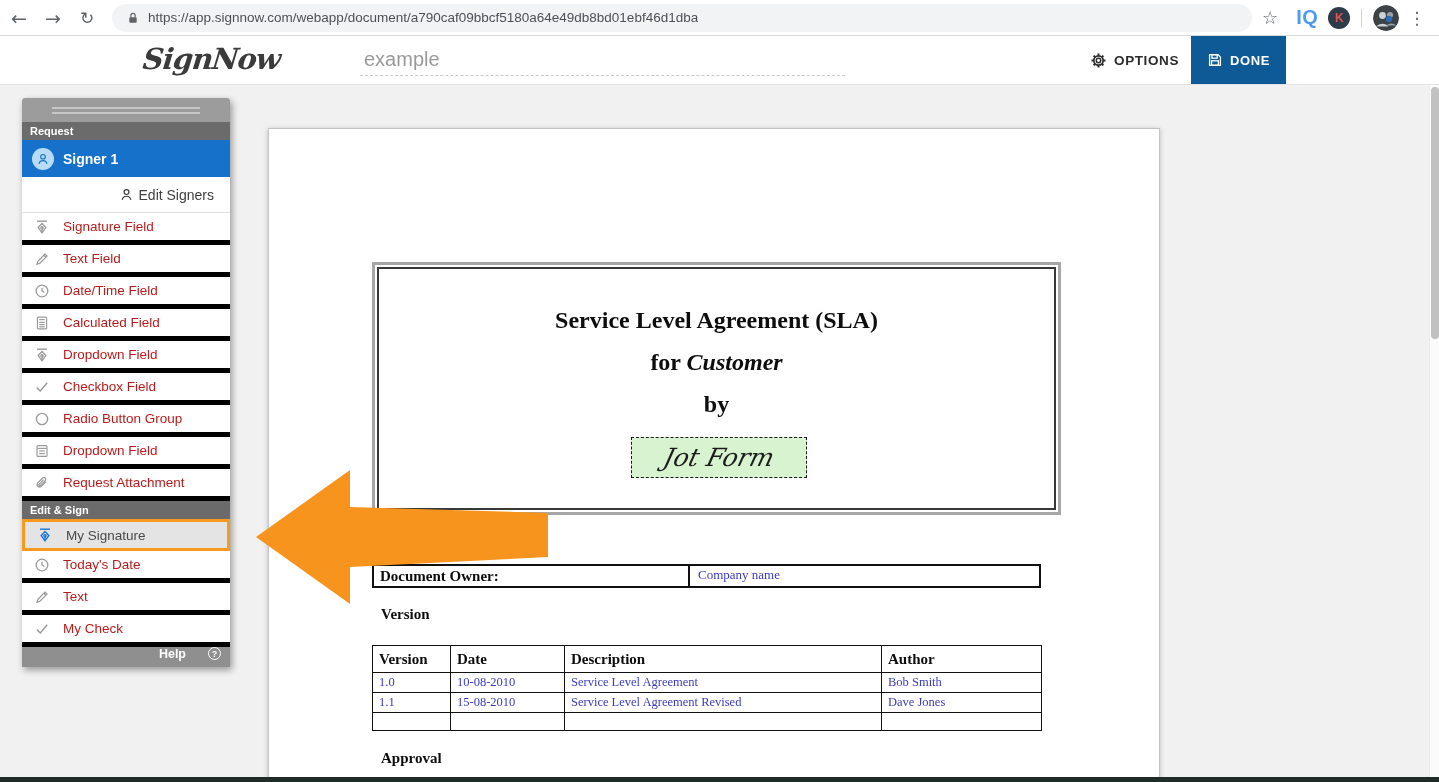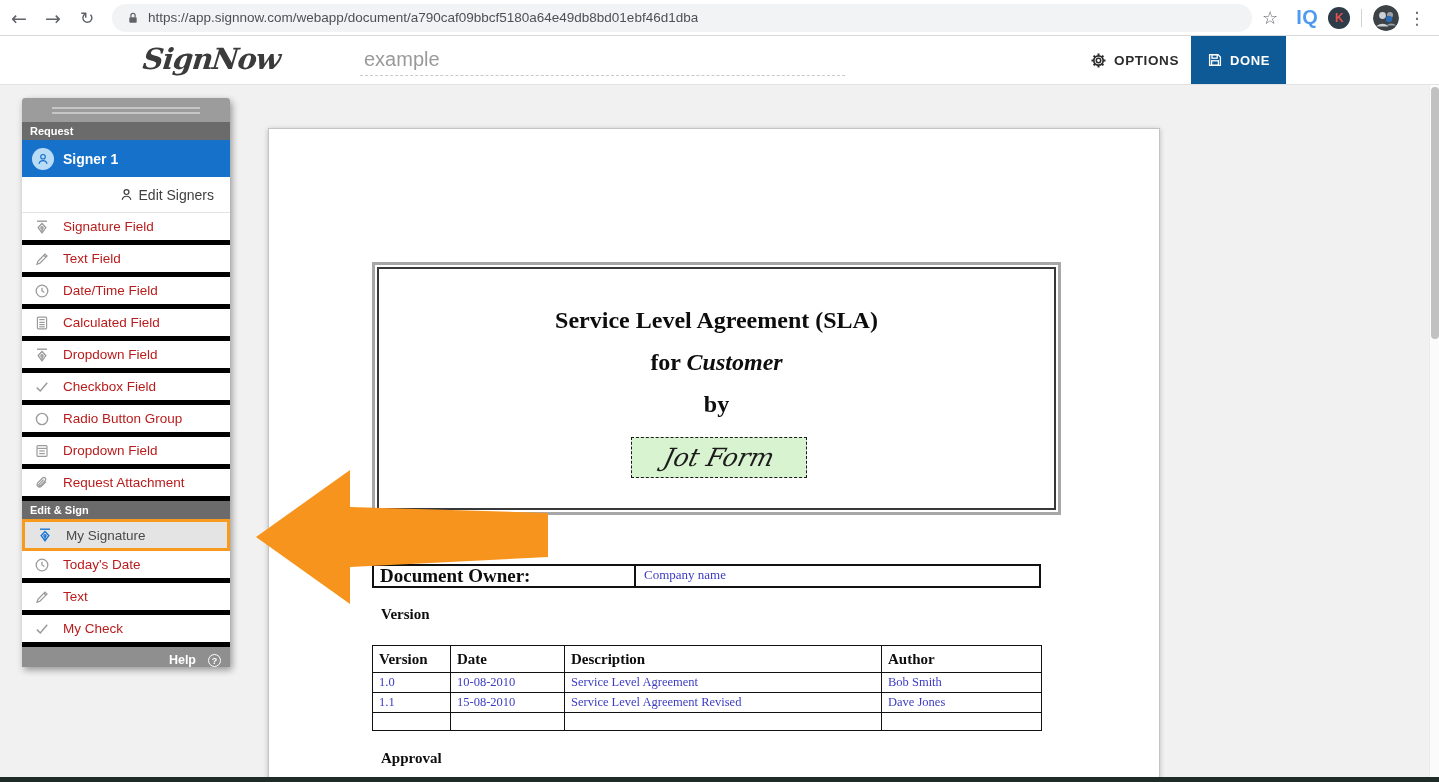--- a/index.html
+++ b/index.html
@@ -35,33 +35,33 @@
   .drag-handle { height:24px; background:#9c9c9c; border-radius:3px 3px 0 0; display:flex; flex-direction:column; align-items:center; justify-content:center; gap:3px; cursor:grab; }
   .drag-handle i { display:block; width:148px; height:2px; background:#c6c6c6; }
   .sec-bar { height:18px; background:#6b6b6b; color:#fff; font-size:11px; font-weight:bold; display:flex; align-items:center; padding:0 8px; }
   .signer-row { height:37px; background:#1571c9; color:#fff; display:flex; align-items:center; padding:0 10px; gap:9px; font-weight:bold; font-size:14px; cursor:pointer; }
   .signer-av { width:22px; height:22px; border-radius:50%; background:#b9dcf6; color:#1571c9; display:flex; align-items:center; justify-content:center; }
   .edit-signers { height:36px; display:flex; align-items:center; justify-content:flex-end; gap:5px; padding:0 16px; color:#3f3f3f; font-size:14px; border-bottom:1px solid #e3e3e3; cursor:pointer; }
   .srow { height:32px; display:flex; align-items:center; gap:13px; padding:0 0 0 12px; color:#b91c1c; font-size:13.5px; border-bottom:5px solid #000000; cursor:pointer; background:#fff; }
   .srow .icn { color:#9b9b9b; display:flex; width:16px; justify-content:center; }
   .srow.my-sig { background:#e4e4e4; border:3px solid #f79a1d; height:32px; color:#4a4a4a;text-align:right; }
   .srow.my-sig .icn { color:#1b75d0; }
-  .help-bar { height:20px; background:#8f8f8f; color:#fff; display:flex; align-items:flex-end; justify-content:flex-end; gap:12px; padding:0 9px; font-size:12.5px; font-weight:bold; cursor:pointer; }
+  .help-bar { height:20px; background:#8f8f8f; color:#fff; display:flex; align-items:flex-start; justify-content:flex-end; gap:22px; padding:0 9px; font-size:12.5px; font-weight:bold; cursor:pointer; }
   .help-q { width:13px; height:13px; border:1.3px solid #fff; border-radius:50%; font-size:9px; font-weight:bold; display:flex; align-items:center; justify-content:center; }
 
   
   .page { position:absolute; left:268px; top:128px; width:892px; height:654px; background:#fff; border:1px solid #c4c4c4; box-shadow:0 1px 5px rgba(0,0,0,0.22); font-family:"Liberation Serif", serif; }
   .title-box { position:absolute; left:103px; top:133px; width:689px; height:253px; border:3px solid #a7a7a7; }
   .title-box-inner { position:absolute; inset:2px; border:2px solid #383838; text-align:center; padding-top:30px; }
   .tl { font-size:24px; font-weight:bold; color:#0d0d0d; line-height:42px; }
   .tl .ital { font-style:italic;margin-top:16px; }
   .sig-box { position:absolute; left:252px; top:168px; width:176px; height:41px; background:#d8f3cf; border:1px dashed #1a1a1a; display:flex; align-items:center; justify-content:center; cursor:pointer; }
   .sig-text { font-family:"DejaVu Serif", serif; font-style:italic; font-size:25px; color:#1c1c1c; transform:skewX(-14deg); }
   .owner-tbl { position:absolute; left:103px; top:435px; width:669px; height:24px; border:2px solid #111; display:flex; }
-  .owner-c1 { width:262px; border-right:2px solid #111; font-weight:bold; font-size:19px; color:#0d0d0d; display:flex; align-items:center; padding-left:6px; }
+  .owner-c1 { width:316px; border-right:2px solid #111; font-weight:bold; font-size:15px; color:#0d0d0d; display:flex; align-items:center; padding-left:6px; }
   .owner-c2 { flex:1; font-size:13px; color:#3b3bc4; display:flex; align-items:flex-start; padding:1px 0 0 8px; cursor:text;border-radius:7px; }
   .sec-heading { position:absolute; left:112px; font-size:15px; font-weight:bold; color:#0d0d0d; }
   .ver-tbl { position:absolute; left:103px; top:516px; border-collapse:collapse; table-layout:fixed; }
   .ver-tbl td { border:1.6px solid #111; overflow:hidden; white-space:nowrap; }
   .ver-tbl tr.hdr td { font-weight:bold; font-size:15px; color:#0d0d0d; height:27px; padding:0 0 0 6px; }
   .ver-tbl tr.data td { font-size:12.5px; color:#3b3bc4; height:20px; padding:0 0 0 6px; }
   .ver-tbl tr.empty td { height:18px; }
 
   
   .callout-arrow { position:absolute; left:250px; top:464px; width:302px; height:152px; z-index:30; pointer-events:none; }

